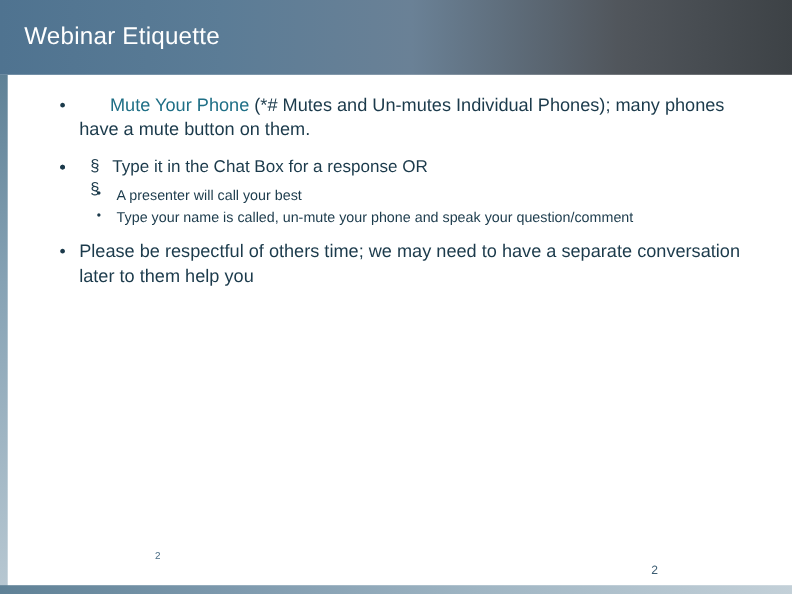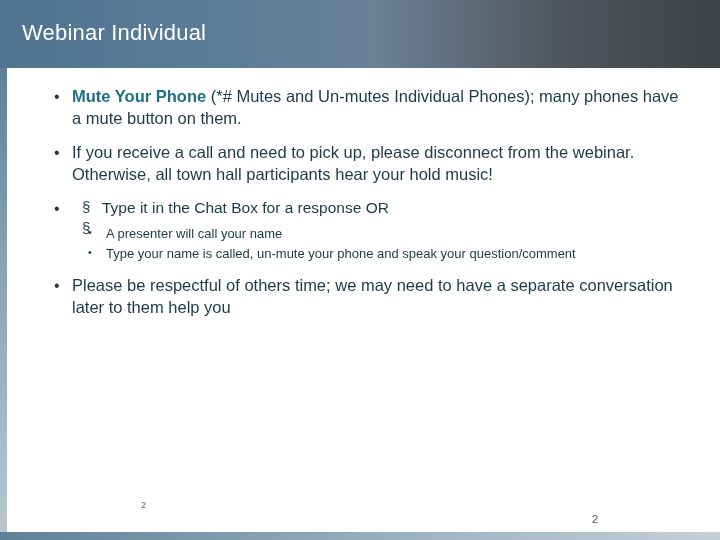--- a/index.html
+++ b/index.html
@@ -78,21 +78,22 @@
   }
   li.b1 > .marker {
     position: absolute;
     left: 14px;
     top: 0px;
     font-size: 16px;
     color: #1b3a4b;
   }
   .strong-teal {
     color: #1f6f86;
-    font-weight: bold;
+    font-weight: normal;
+    margin-left: 28px;
   }
   ul.lvl2 {
     list-style: none;
     margin: 2px 0 0 0;
     padding: 0;
   }
   li.b2 {
     position: relative;
     padding-left: 30px;
     font-size: 15.5px;
@@ -159,55 +160,54 @@
     height: 36px;
   }
   .logo svg { display: block; }
 </style>
 </head>
 <body>
 
 <div class="slide">
 
   <div class="title-bar">
-    <div class="title-text">Webinar Individual</div>
+    <div class="title-text">Webinar Etiquette</div>
   </div>
 
   <div class="left-bar"></div>
 
   <div class="body-area">
     <ul class="lvl1">
 
       <li class="b1">
         <span class="marker">•</span>
         <span class="strong-teal">Mute Your Phone</span><span>  (*# Mutes and Un-mutes Individual Phones); many phones have a mute button on them.</span>
       </li>
 
       <li class="b1">
         <span class="marker">•</span>
-        <span>If you receive a call and need to pick up, please disconnect from the webinar.  Otherwise, all town hall participants hear your hold music!</span>
       </li>
 
       <li class="b1">
         <span class="marker">•</span>
 
         <ul class="lvl2 group-lvl2">
           <li class="b2">
             <span class="marker">§</span>
             <span>Type it in the Chat Box for a response OR</span>
           </li>
           <li class="b2">
             <span class="marker">§</span>
           </li>
         </ul>
 
         <ul class="lvl3 group-lvl3">
           <li class="b3">
             <span class="marker">•</span>
-            <span>A presenter will call your name</span>
+            <span>A presenter will call your best</span>
           </li>
           <li class="b3">
             <span class="marker">•</span>
             <span>Type your name is called, un-mute your phone and speak your question/comment</span>
           </li>
         </ul>
       </li>
 
       <li class="b1">
         <span class="marker">•</span>

